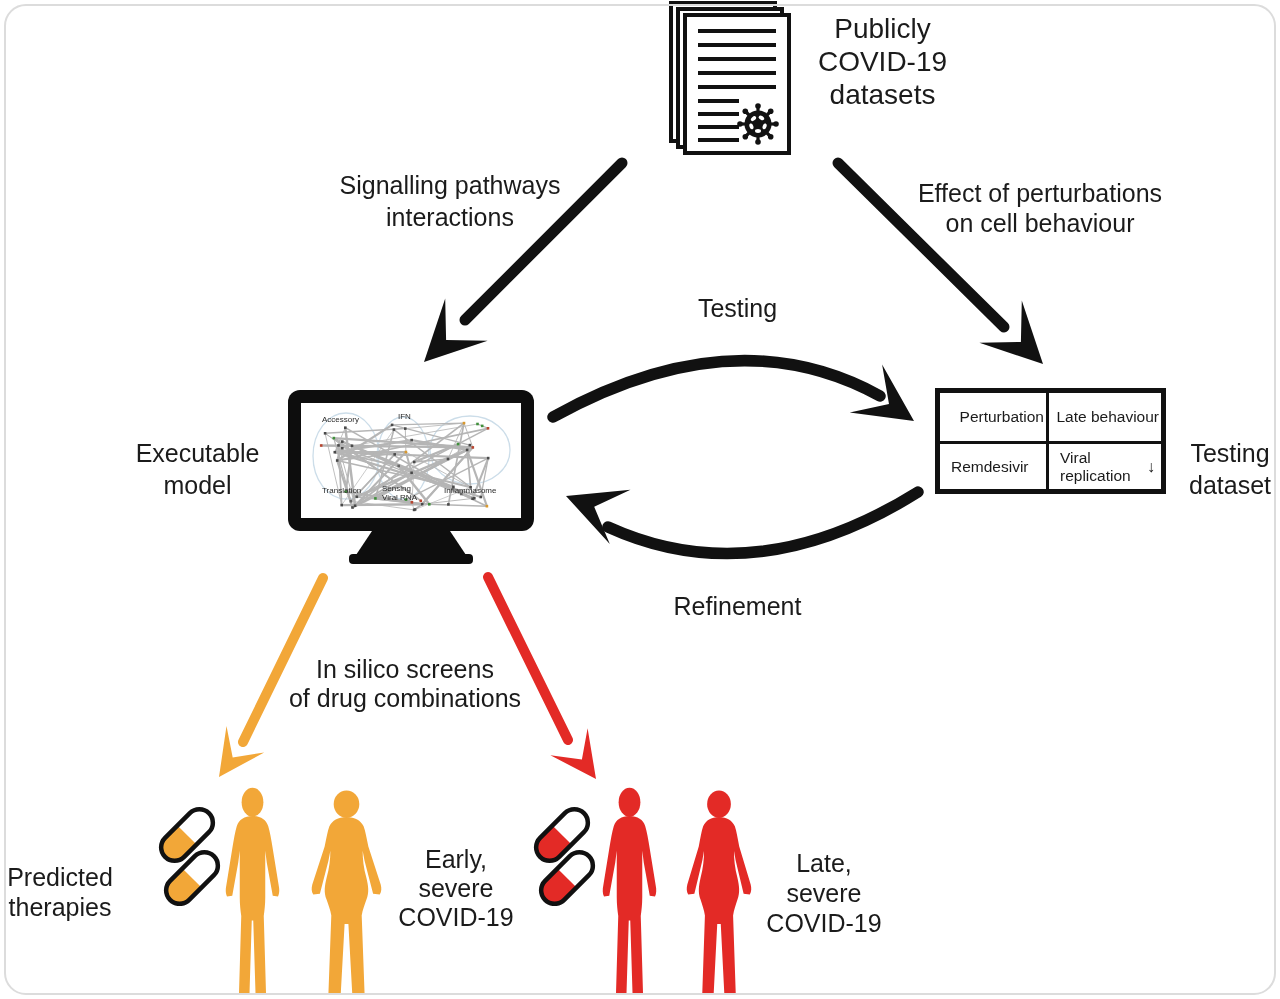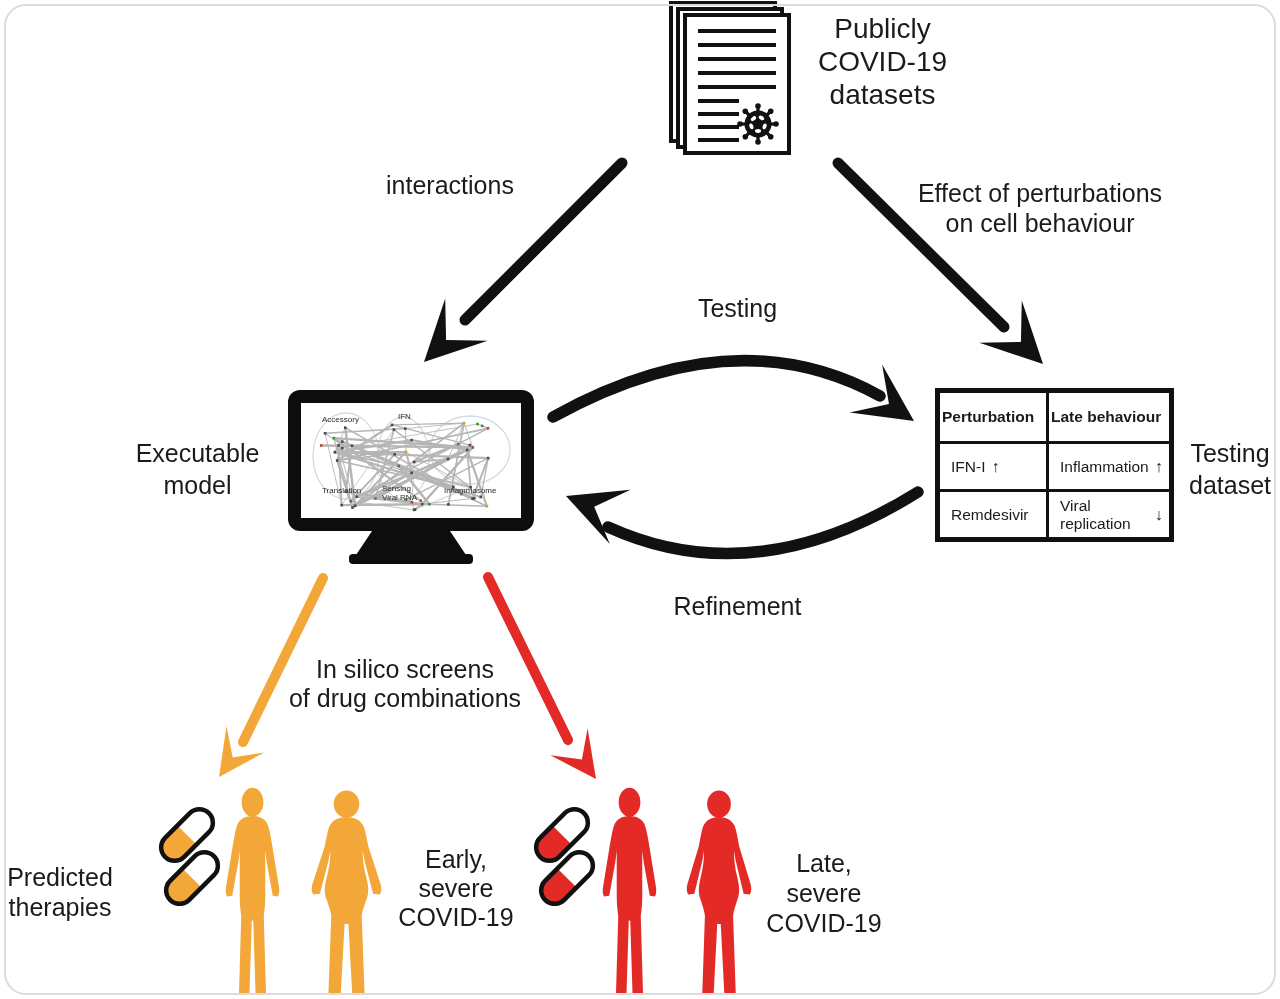--- a/index.html
+++ b/index.html
@@ -19,21 +19,21 @@
   .t-executable{left:105px;top:437px;width:185px;line-height:32px;}
   .t-testingdataset{left:1180px;top:437px;width:100px;line-height:32px;}
   .t-silico{left:230px;top:655px;width:350px;line-height:29px;}
   .t-predicted{left:0px;top:862px;width:120px;}
   .t-early{left:385px;top:845px;width:142px;line-height:29px;}
   .t-late{left:753px;top:848px;width:142px;line-height:30px;}
   
   table.tdata{position:absolute;left:935px;top:388px;border-collapse:collapse;table-layout:fixed;
               background:#fff;z-index:10;border:5px solid #111;}
   table.tdata th,table.tdata td{border:3px solid #111;font-size:15.5px;vertical-align:middle;}
-  table.tdata th{height:48px;font-weight:bold;text-align:left;line-height:1.15;padding:0 2px;}
+  table.tdata th{height:48px;font-weight:normal;text-align:right;line-height:1.15;padding:0 2px;}
   table.tdata td{height:45px;padding:0 6px 0 11px;text-align:left;}
   .cellflex{display:flex;align-items:center;gap:6px;}
   .cellsplit{display:flex;align-items:center;justify-content:space-between;}
   .cellsplit .wrap{width:78%;line-height:1.15;}
   .uarr,.darr{font-size:16px;}
   svg text{font-family:"Liberation Sans",sans-serif;}
 </style>
 </head>
 <body>
 
@@ -133,20 +133,21 @@
     </g>
   </svg>
 
   <div class="lbl t-datasets">
     <div>Publicly</div>
     <div>COVID-19</div>
     <div>datasets</div>
   </div>
 
   <div class="lbl t-signalling">
+    <div>Signalling pathways</div>
     <div>interactions</div>
   </div>
   <div class="lbl t-effect">
     <div>Effect of perturbations</div>
     <div>on cell behaviour</div>
   </div>
   <div class="lbl t-testing">Testing</div>
   <div class="lbl t-refinement">Refinement</div>
 
   <div class="lbl t-executable">
@@ -326,34 +327,20 @@
         <col style="width:116px">
       </colgroup>
     <tbody>
         <tr>
       <th>Perturbation</th>
       <th>Late behaviour</th>
     </tr>
     <tr>
       <td>
         <span class="cellflex">
-              <span>IFN-I</span>
-              <span class="uarr">↑</span>
-            </span>
-      </td>
-      <td>
-        <span class="cellflex">
-              <span>Inflammation</span>
-              <span class="uarr">↑</span>
-            </span>
-      </td>
-    </tr>
-    <tr>
-      <td>
-        <span class="cellflex">
               <span>Remdesivir</span>
             </span>
       </td>
       <td>
         <span class="cellsplit">
               <span class="wrap">Viral replication</span>
               <span class="darr">↓</span>
             </span>
       </td>
     </tr>

